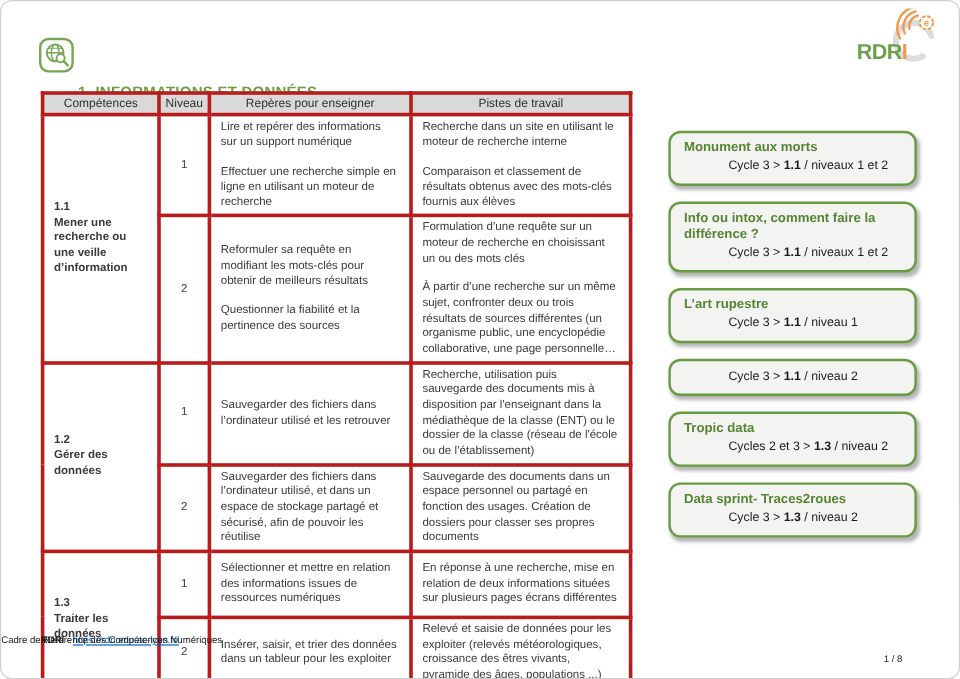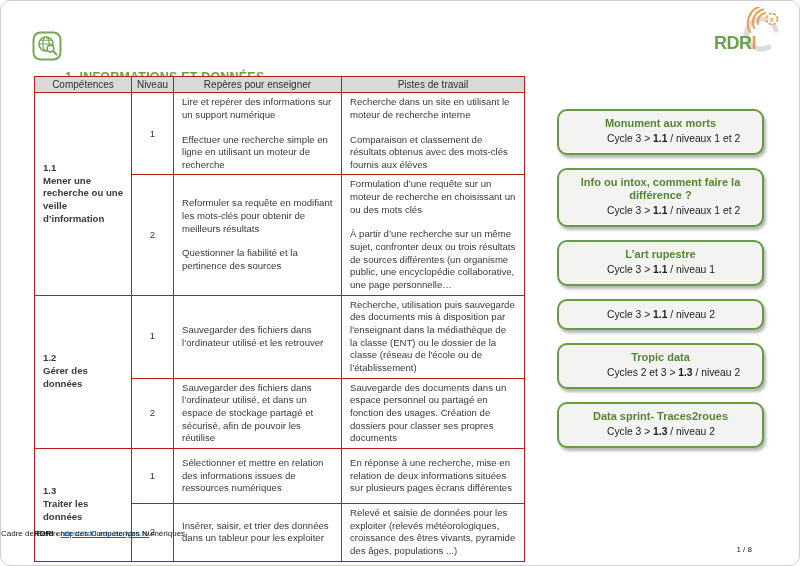--- a/index.html
+++ b/index.html
@@ -8,32 +8,32 @@
 
   
   .hdr-icon{position:absolute;left:31px;top:30px;width:32px;height:32px;}
   .page-title{position:absolute;left:64px;top:45px;font-size:12.5px;font-weight:bold;color:#6d9e45;letter-spacing:.2px;margin-top:24px;}
 
   
   .logo{position:absolute;left:698px;top:6px;width:90px;height:52px;}
 
   
   table.comp{position:absolute;left:33px;top:75px;border-collapse:collapse;table-layout:fixed;width:490px;font-size:9.6px;color:#3a3a3a;line-height:1.32;}
-  table.comp th,table.comp td{border:1px solid #b91c1c;padding:3px 8px;vertical-align:middle;box-sizing:border-box;}
+  table.comp th,table.comp td{border:3px solid #b91c1c;padding:3px 8px;vertical-align:middle;box-sizing:border-box;}
   table.comp th{background:#d9d9d9;font-weight:400;font-size:10px;color:#2f2f2f;text-align:center;height:15px;padding:1px 4px;}
   td.niveau{text-align:center;}
   td.competence{font-weight:bold;vertical-align:middle;padding-left:44px;line-height:1.35;}
   td.txt p{margin:0 0 12px 0;}
   td.txt p:last-child{margin-bottom:0;}
   .comp-code{display:block;}
 
   
   .cards{position:absolute;left:556px;top:108px;width:207px;display:flex;flex-direction:column;gap:13px;}
   .card{border:2px solid #679c42;border-radius:10px;background:#f3f3f1;box-shadow:2px 3px 3px rgba(110,110,110,.5);padding:6px 11px 7px 11px;cursor:pointer;box-sizing:border-box;}
-  .card-title{color:#568435;font-weight:bold;font-size:11px;line-height:1.25;text-align:center;}
+  .card-title{color:#568435;font-weight:bold;font-size:11px;line-height:1.25;}
   .card-sub{font-size:10.3px;color:#1c1c1c;margin-top:2px;line-height:1.25;margin-left:37px;}
   .card-sub .code{font-weight:bold;}
 
   
   .footer{position:absolute;left:0;right:0;top:528px;height:20px;font-size:8px;color:#1a1a1a;}
   .footer .f-left{position:absolute;left:33px;top:0;}
   .footer .f-left .brand{font-weight:bold;}
   .footer .f-left a{color:#0563c1;text-decoration:underline;}
   .footer .f-center{position:absolute;left:0;right:0;top:0;text-align:left;}
   .footer .f-right{position:absolute;right:47px;top:16px;}

